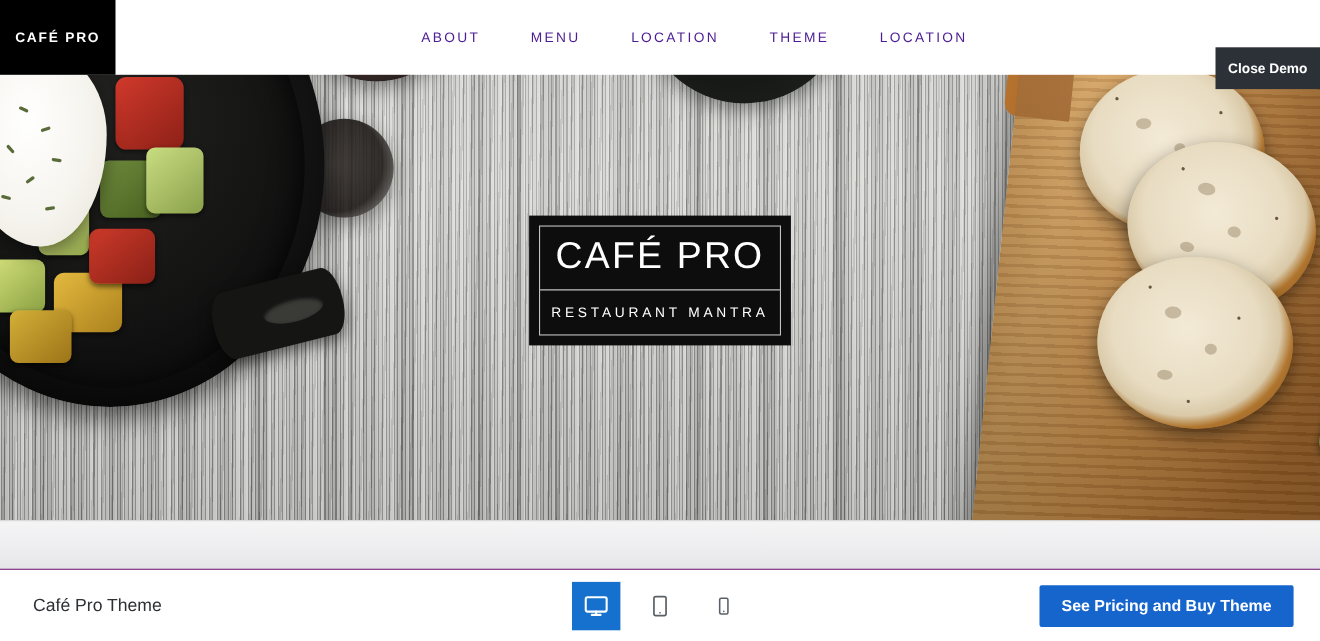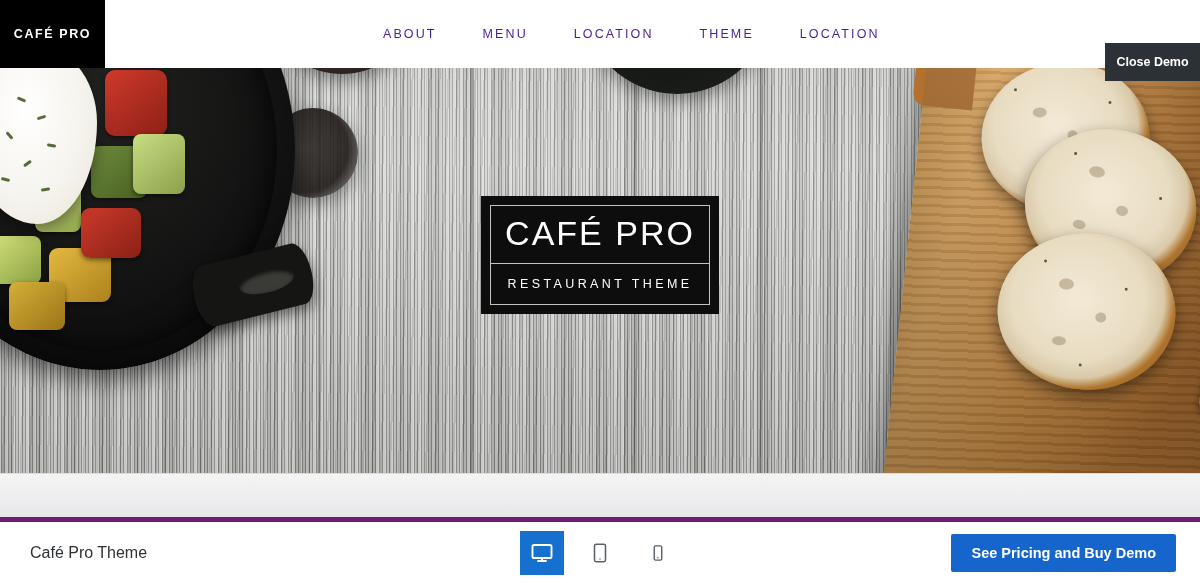--- a/index.html
+++ b/index.html
@@ -345,21 +345,21 @@
   }
 
   
   .toolbar {
     position: absolute;
     left: 0;
     top: 517px;
     width: 1200px;
     height: 66px;
     background: #ffffff;
-    border-top: 5px solid #701a75;
+    border-top: 1px solid #701a75;
   }
 
   .toolbar-title {
     position: absolute;
     left: 30px;
     top: 50%;
     transform: translateY(-50%);
     color: #2d3134;
     font-size: 16px;
     font-family: "Liberation Sans", sans-serif;
@@ -489,21 +489,21 @@
           <div class="seed" style="left:84px; top:130px;"></div>
         </div>
       </div>
 
       <div class="hero-logo">
         <div class="hero-logo-inner">
           <div class="hero-logo-top">
             <div class="hero-logo-title">CAFÉ PRO</div>
           </div>
           <div class="hero-logo-bottom">
-            <div class="hero-logo-sub">RESTAURANT THEME</div>
+            <div class="hero-logo-sub">RESTAURANT MANTRA</div>
           </div>
         </div>
       </div>
     </div>
 
     <div class="site-header">
       <div class="brand-block">
         <span class="brand-text">CAFÉ PRO</span>
       </div>
       <nav class="site-nav">
@@ -549,16 +549,16 @@
         <span>
           <svg width="18" height="18" viewBox="0 0 24 24" fill="none" stroke="currentColor" stroke-width="1.9" stroke-linecap="round" stroke-linejoin="round">
             <rect x="7" y="2.5" width="10" height="19" rx="1.8"></rect>
             <circle cx="12" cy="18.4" r="0.95" fill="currentColor" stroke="none"></circle>
           </svg>
         </span>
       </button>
 
     </div>
 
-    <button class="buy-btn">See Pricing and Buy Demo</button>
+    <button class="buy-btn">See Pricing and Buy Theme</button>
   </div>
 
 </div>
 
 </body></html>

